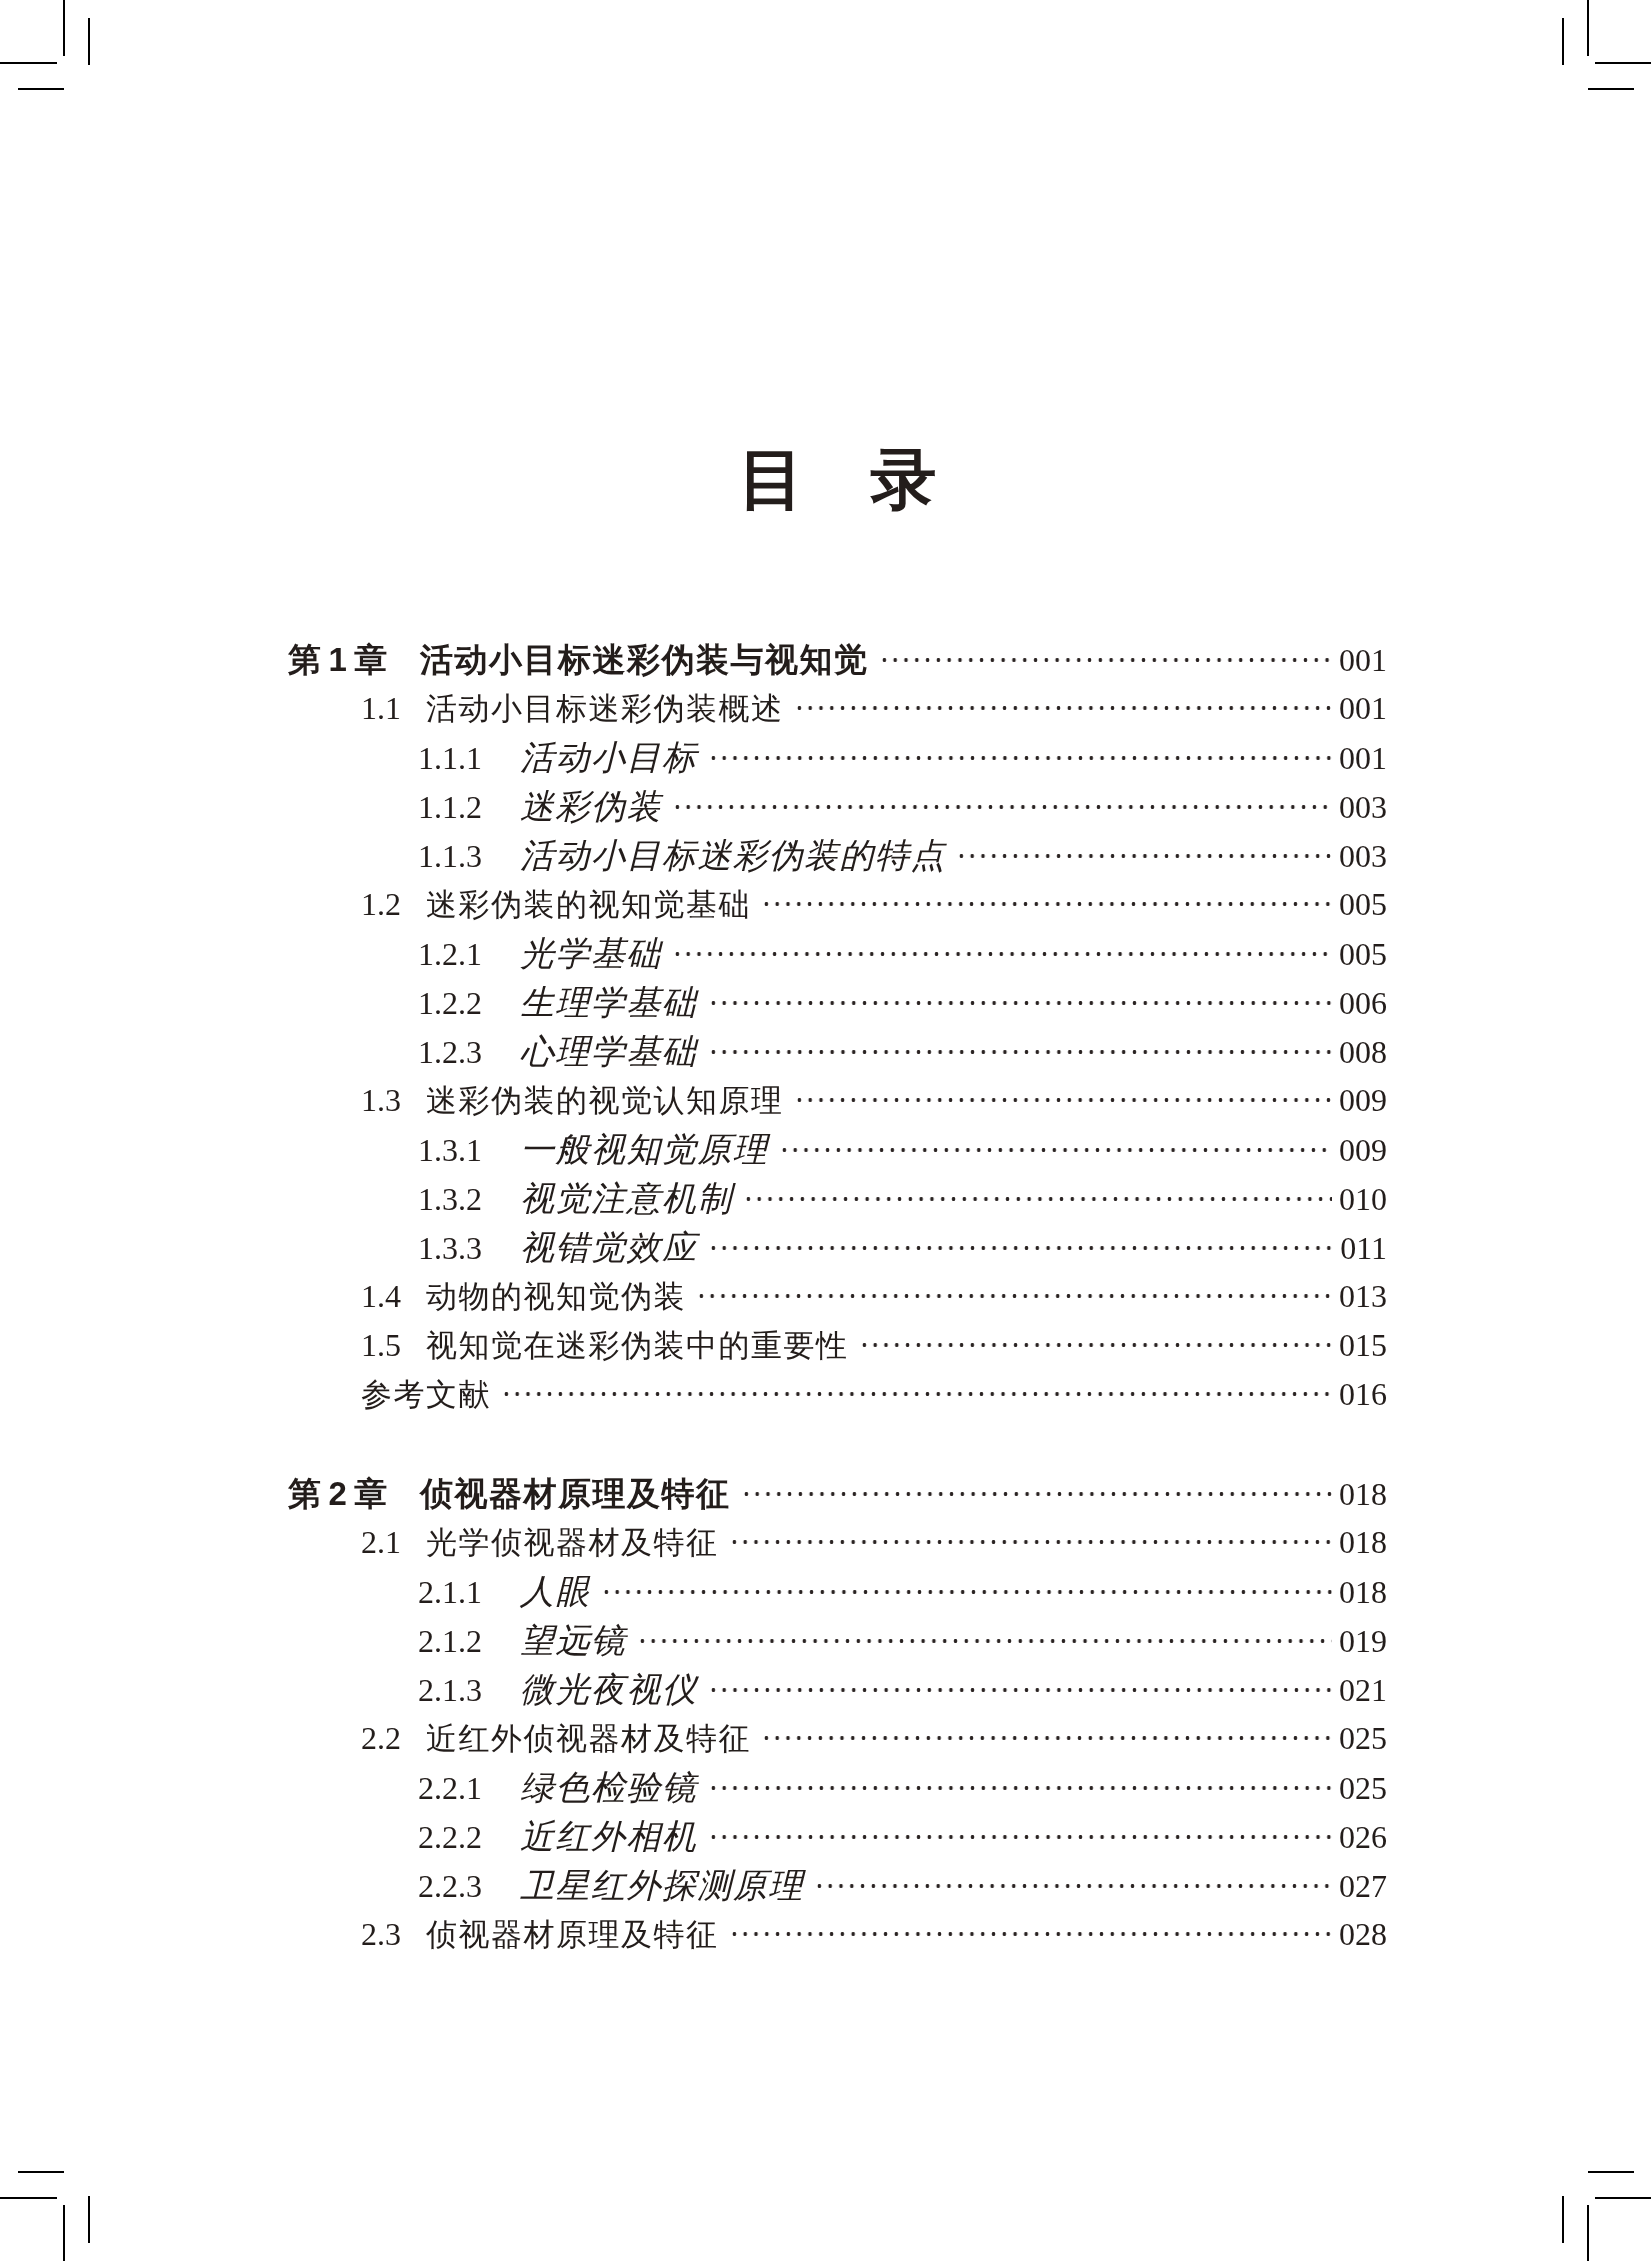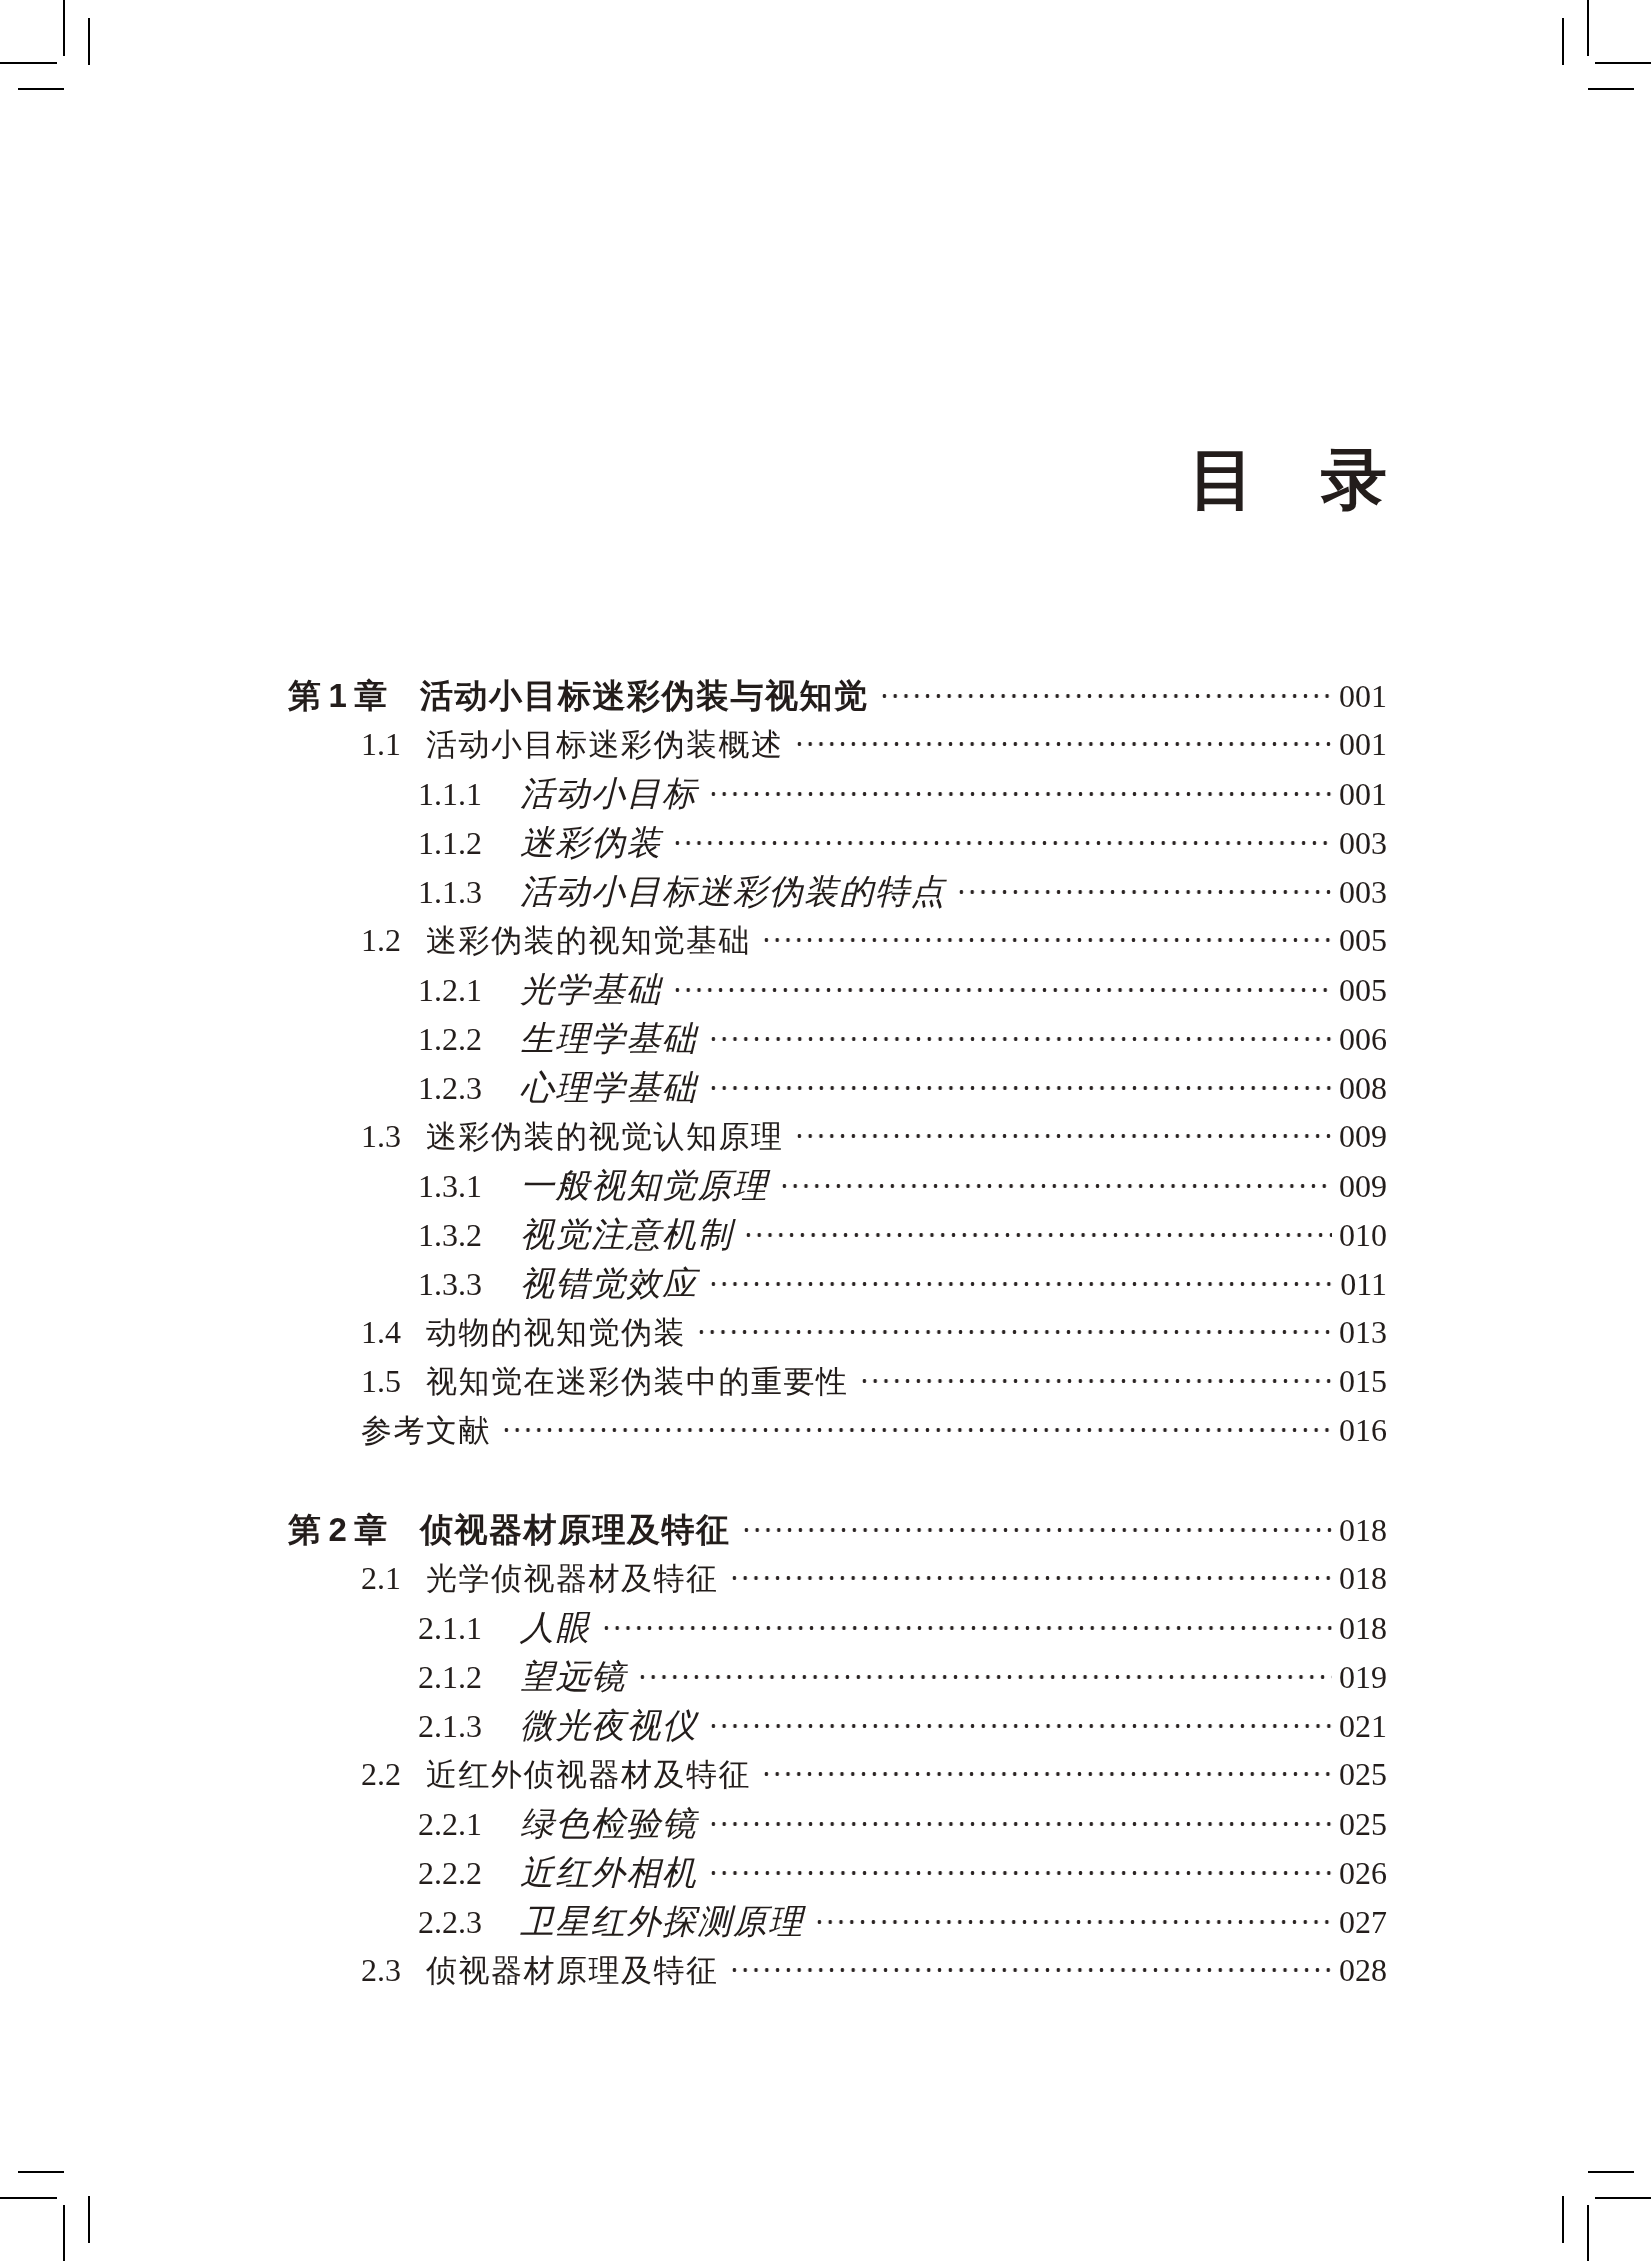--- a/index.html
+++ b/index.html
@@ -41,40 +41,40 @@
     width: 1099px;
     padding-top: 447px;
   }
 
   h1.doc-title {
     margin: 0;
     font-family: "Liberation Serif", "DejaVu Serif", serif;
     font-weight: 700;
     font-size: 66px;
     line-height: 1;
-    text-align: right;
+    text-align: center;
     color: #231d1b;
   }
 
   .toc { margin-top: 122px; }
 
   .row {
     display: flex;
     align-items: baseline;
     height: 49px;
     line-height: 49px;
     white-space: nowrap;
   }
   .gap-before { margin-top: 50px; }
 
   .num, .pageno {
     font-family: "Liberation Serif", "DejaVu Serif", serif;
     font-size: 32px;
   }
-  .title { letter-spacing: 1.5px; margin-top: 36px; }
+  .title { letter-spacing: 1.5px; }
 
   
   .leader {
     flex: 1 1 auto;
     height: 22px;
     margin: 0 7.4px 0 10.3px;
     background-image: radial-gradient(circle, #2a2322 1.7px, rgba(0,0,0,0) 2.1px);
     background-size: 10.8px 22px;
     background-repeat: repeat-x;
     background-position: 0 center;

